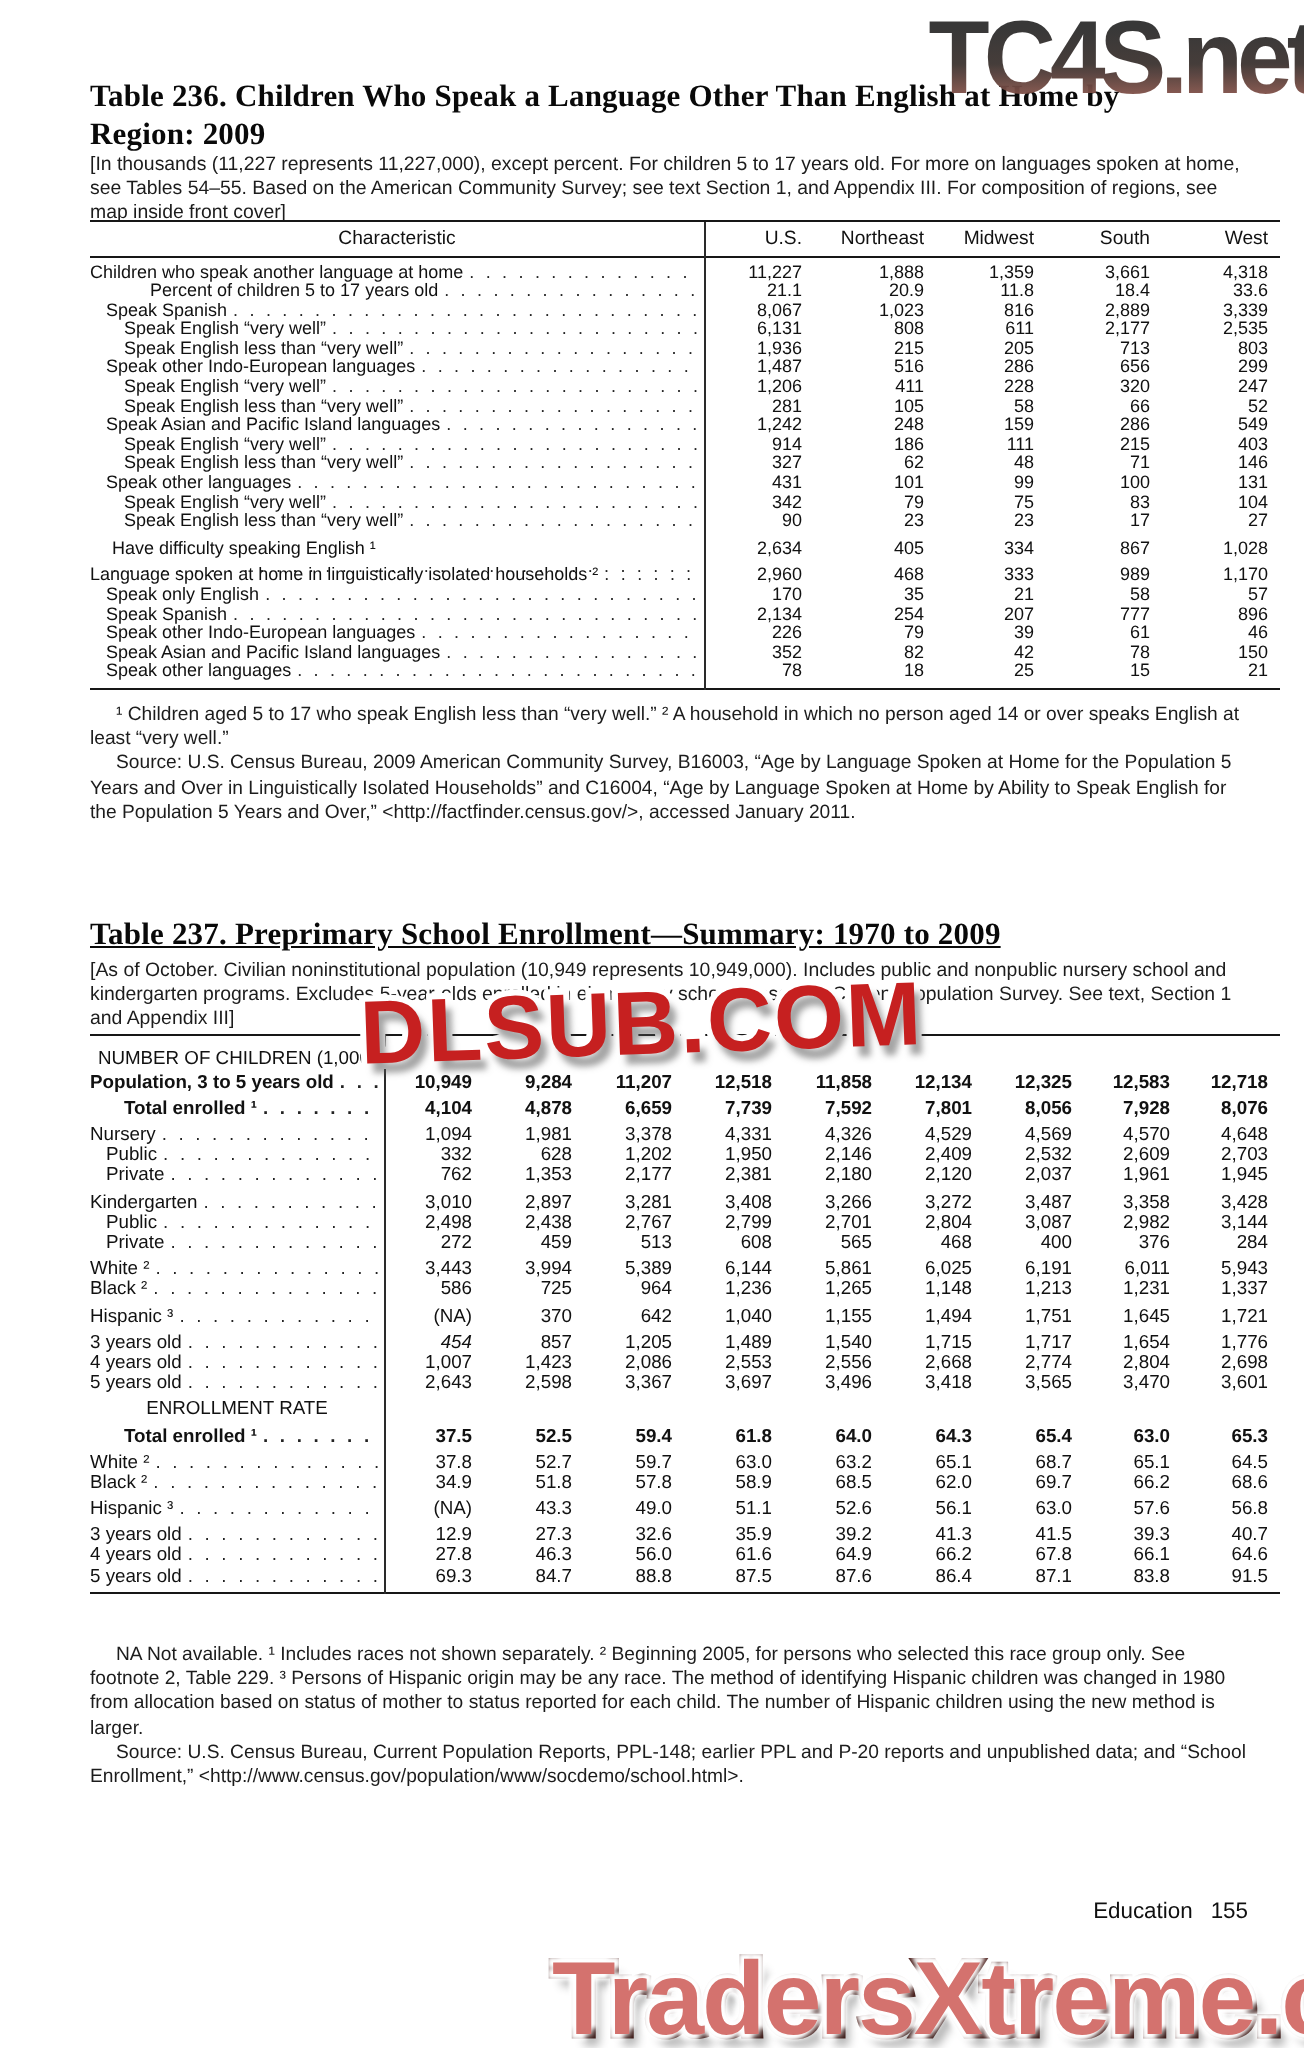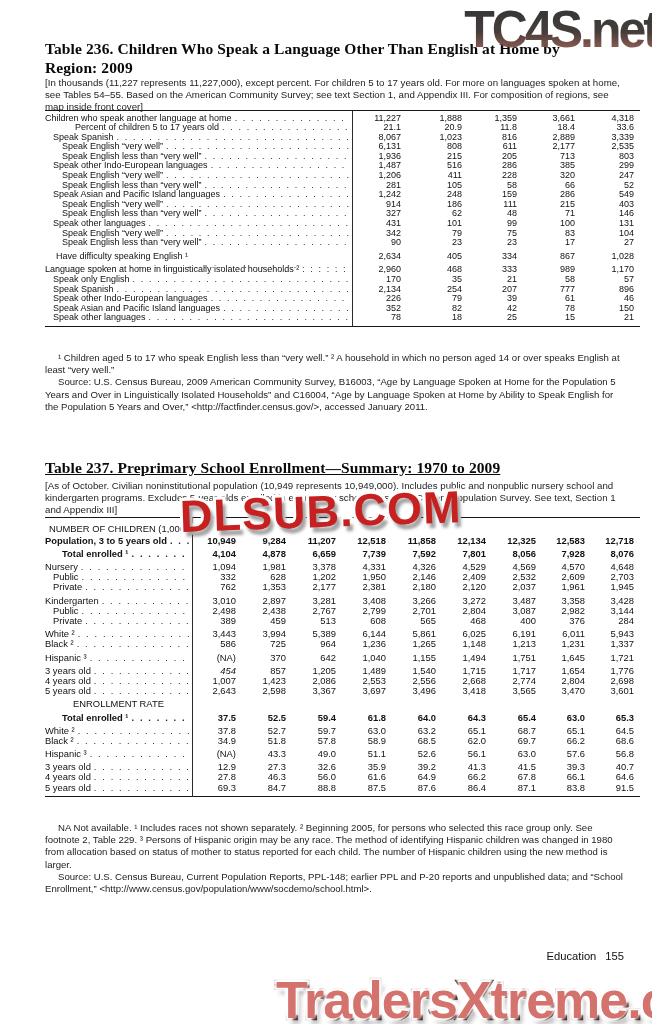--- a/index.html
+++ b/index.html
@@ -61,20 +61,28 @@
 
 <div class="page">
 
   <div class="wm wm-top">TC4S.net</div>
 
   <div class="abs tbl-title" style="left:45px;top:40px;width:590px;">Table 236. Children Who Speak a Language Other Than English at Home by<br>Region: 2009</div>
 
   <div class="abs tbl-note" style="left:45px;top:77px;width:578px;">[In thousands (11,227 represents 11,227,000), except percent. For children 5 to 17 years old. For more on languages spoken at home, see Tables 54–55. Based on the American Community Survey; see text Section 1, and Appendix III. For composition of regions, see map inside front cover]</div>
 
   <div class="tbl tbl236" style="top:110px;">
+      <div class="t-row t-head">
+        <div class="t-label t-center" style="width: 307px;">Characteristic</div>
+        <div class="t-val" style="width: 55px;">U.S.</div>
+        <div class="t-val" style="width: 61px;">Northeast</div>
+        <div class="t-val" style="width: 55px;">Midwest</div>
+        <div class="t-val" style="width: 58px;">South</div>
+        <div class="t-val" style="width: 59px;">West</div>
+      </div>
       <div class="t-body">
         <div class="t-row">
           <div class="t-label" style="width: 307px;">
             <div class="lbl">Children who speak another language at home</div>
             <div class="leader">. . . . . . . . . . . . . . . . . . . . . . . . . . . . . . . . . . . . . . . . . . . . . . . . . . . . . . . . . . . . . . . . . . . . . . . . . . . . . . . . . . . . . . . . . . </div>
           </div>
           <div class="t-val" style="width: 55px;">11,227</div>
           <div class="t-val" style="width: 61px;">1,888</div>
           <div class="t-val" style="width: 55px;">1,359</div>
           <div class="t-val" style="width: 58px;">3,661</div>
@@ -125,21 +133,21 @@
           <div class="t-val" style="width: 59px;">803</div>
         </div>
         <div class="t-row">
           <div class="t-label ind1" style="width: 307px;">
             <div class="lbl">Speak other Indo-European languages</div>
             <div class="leader">. . . . . . . . . . . . . . . . . . . . . . . . . . . . . . . . . . . . . . . . . . . . . . . . . . . . . . . . . . . . . . . . . . . . . . . . . . . . . . . . . . . . . . . . . . </div>
           </div>
           <div class="t-val" style="width: 55px;">1,487</div>
           <div class="t-val" style="width: 61px;">516</div>
           <div class="t-val" style="width: 55px;">286</div>
-          <div class="t-val" style="width: 58px;">385</div>
+          <div class="t-val" style="width: 58px;">656</div>
           <div class="t-val" style="width: 59px;">299</div>
         </div>
         <div class="t-row">
           <div class="t-label ind2" style="width: 307px;">
             <div class="lbl">Speak English “very well”</div>
             <div class="leader">. . . . . . . . . . . . . . . . . . . . . . . . . . . . . . . . . . . . . . . . . . . . . . . . . . . . . . . . . . . . . . . . . . . . . . . . . . . . . . . . . . . . . . . . . . </div>
           </div>
           <div class="t-val" style="width: 55px;">1,206</div>
           <div class="t-val" style="width: 61px;">411</div>
           <div class="t-val" style="width: 55px;">228</div>
@@ -421,21 +429,21 @@
           <div class="t-val" style="width: 50px;">2,804</div>
           <div class="t-val" style="width: 50px;">3,087</div>
           <div class="t-val" style="width: 49px;">2,982</div>
           <div class="t-val" style="width: 49px;">3,144</div>
         </div>
         <div class="t-row">
           <div class="t-label ind1" style="width: 147px;">
             <div class="lbl">Private</div>
             <div class="leader">. . . . . . . . . . . . . . . . . . . . . . . . . . . . . . . . . . . . . . . . . . . . . . . . . . . . . . . . . . . . . . . . . . . . . . . . . . . . . . . . . . . . . . . . . . </div>
           </div>
-          <div class="t-val" style="width: 50px;">389</div>
+          <div class="t-val" style="width: 50px;">272</div>
           <div class="t-val" style="width: 50px;">459</div>
           <div class="t-val" style="width: 50px;">513</div>
           <div class="t-val" style="width: 50px;">608</div>
           <div class="t-val" style="width: 50px;">565</div>
           <div class="t-val" style="width: 50px;">468</div>
           <div class="t-val" style="width: 50px;">400</div>
           <div class="t-val" style="width: 49px;">376</div>
           <div class="t-val" style="width: 49px;">284</div>
         </div>
         <div class="t-row t-gap">

